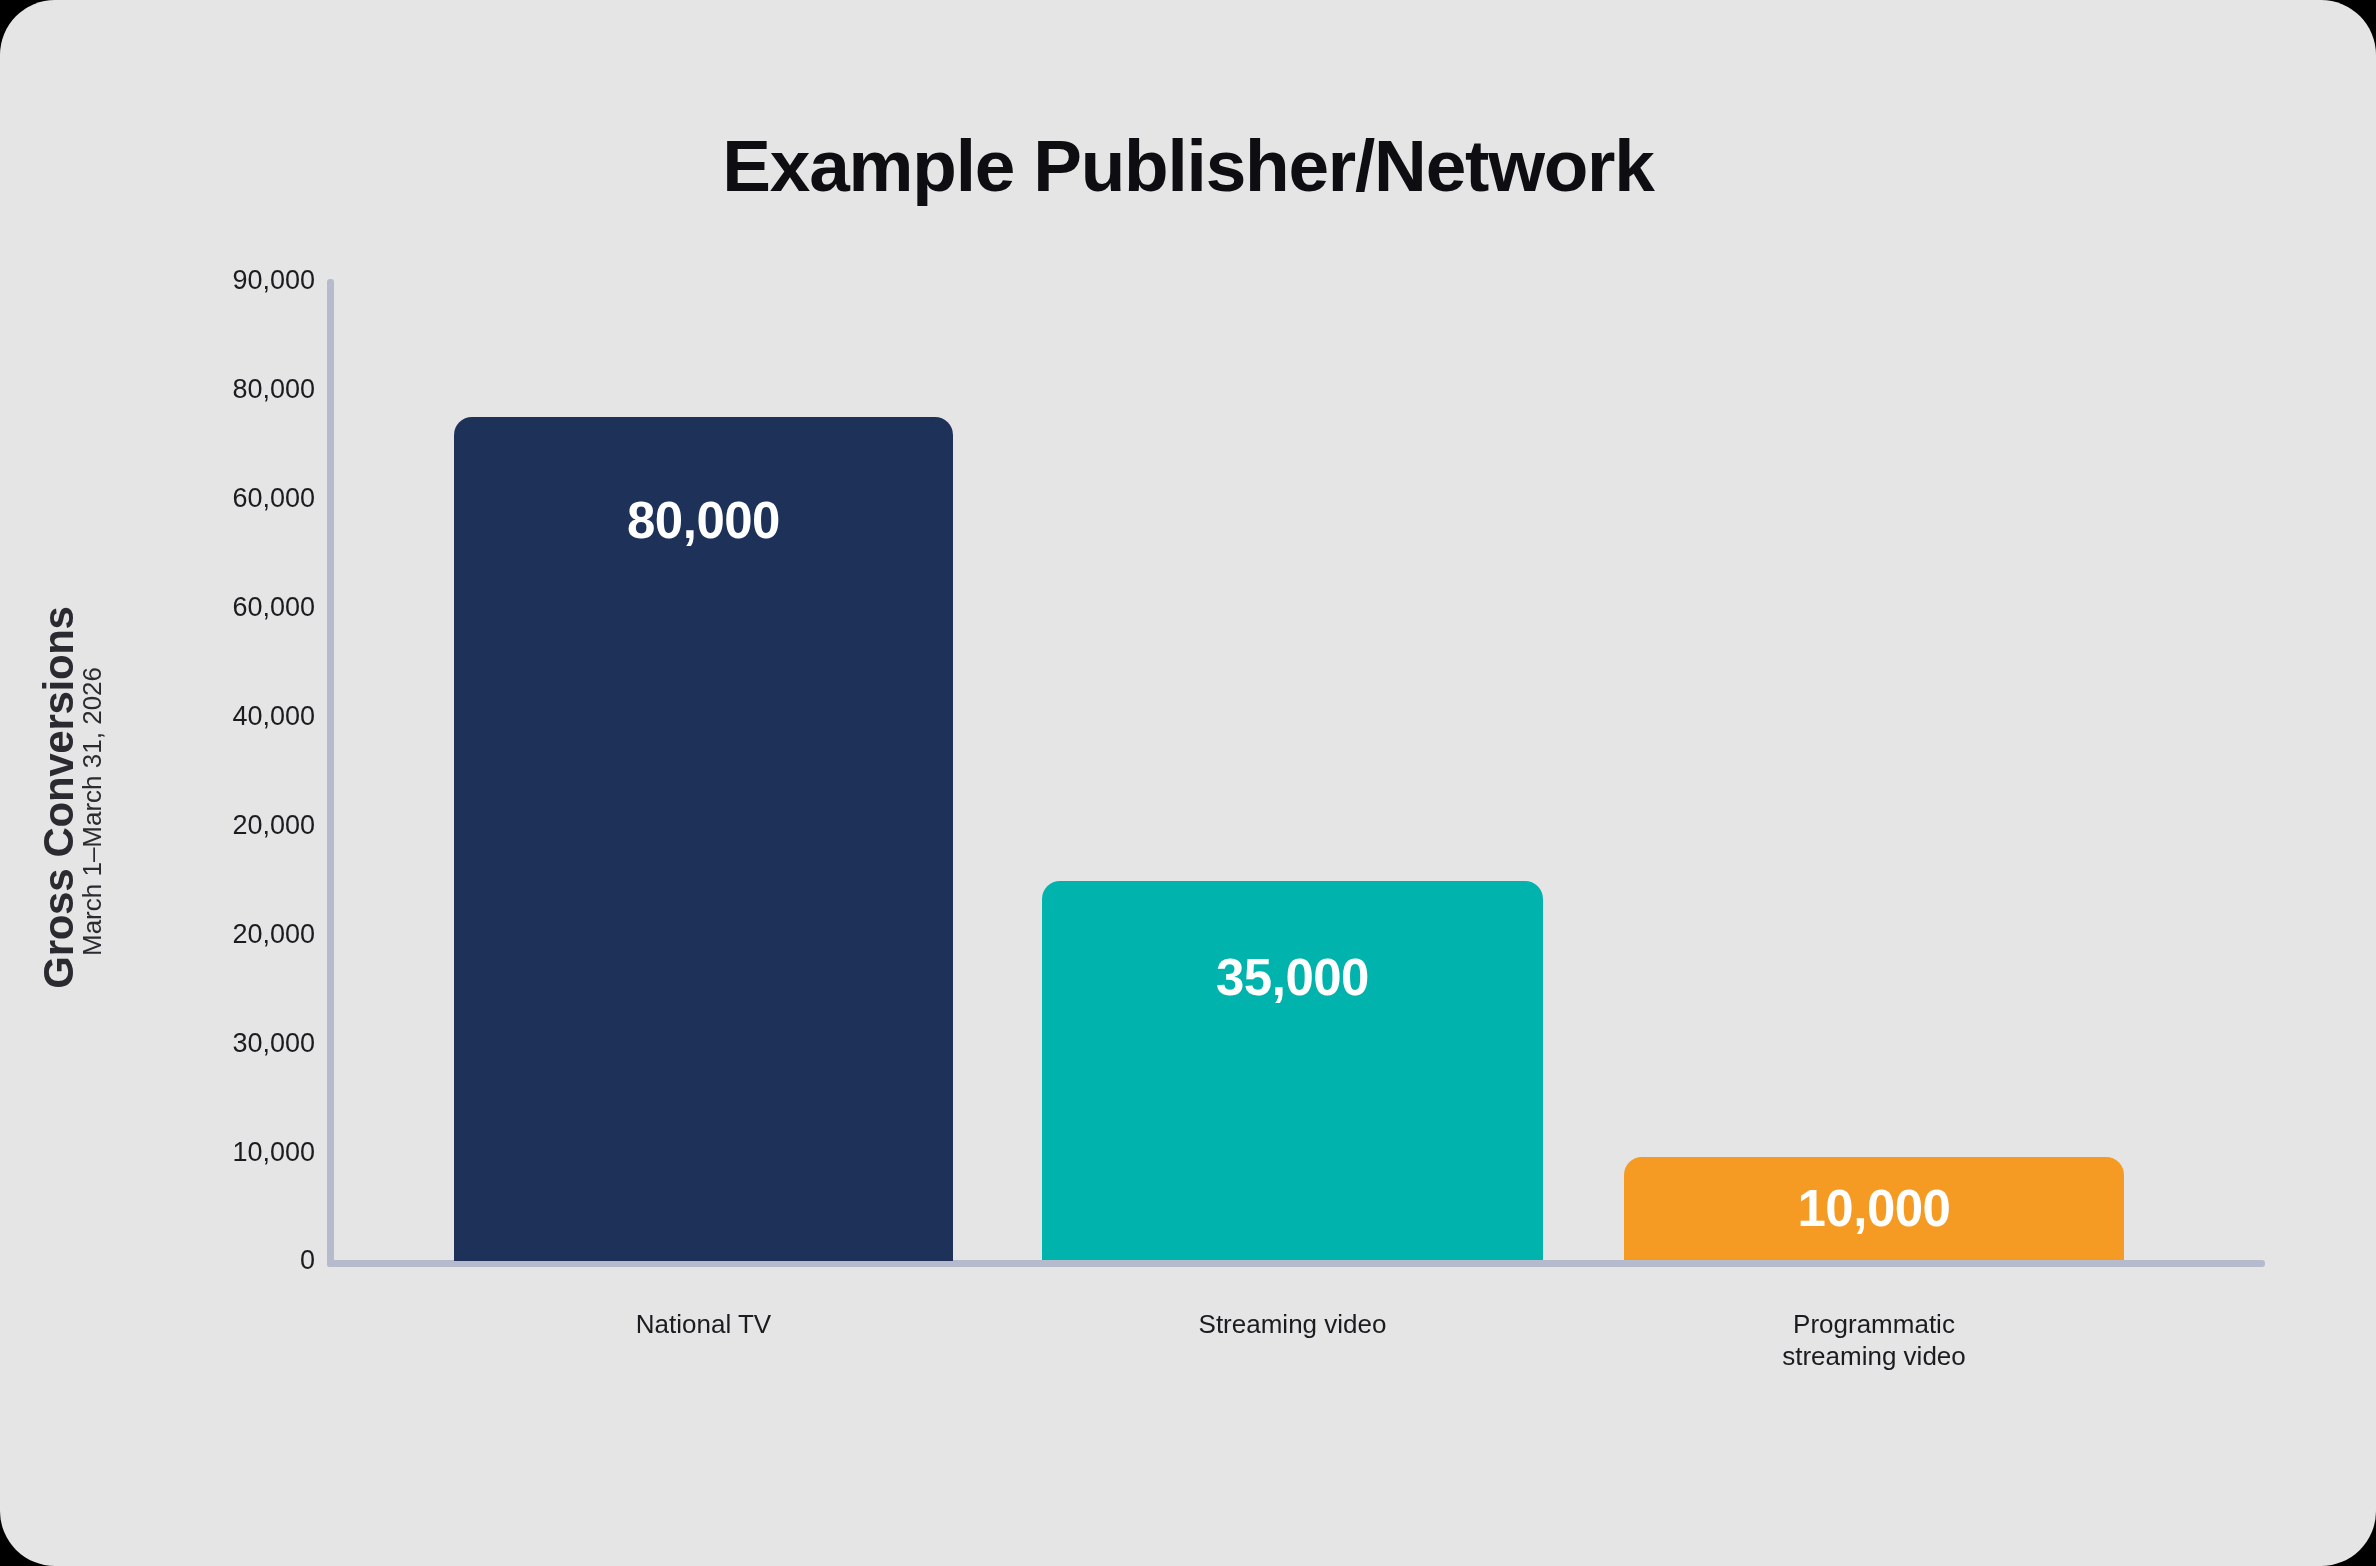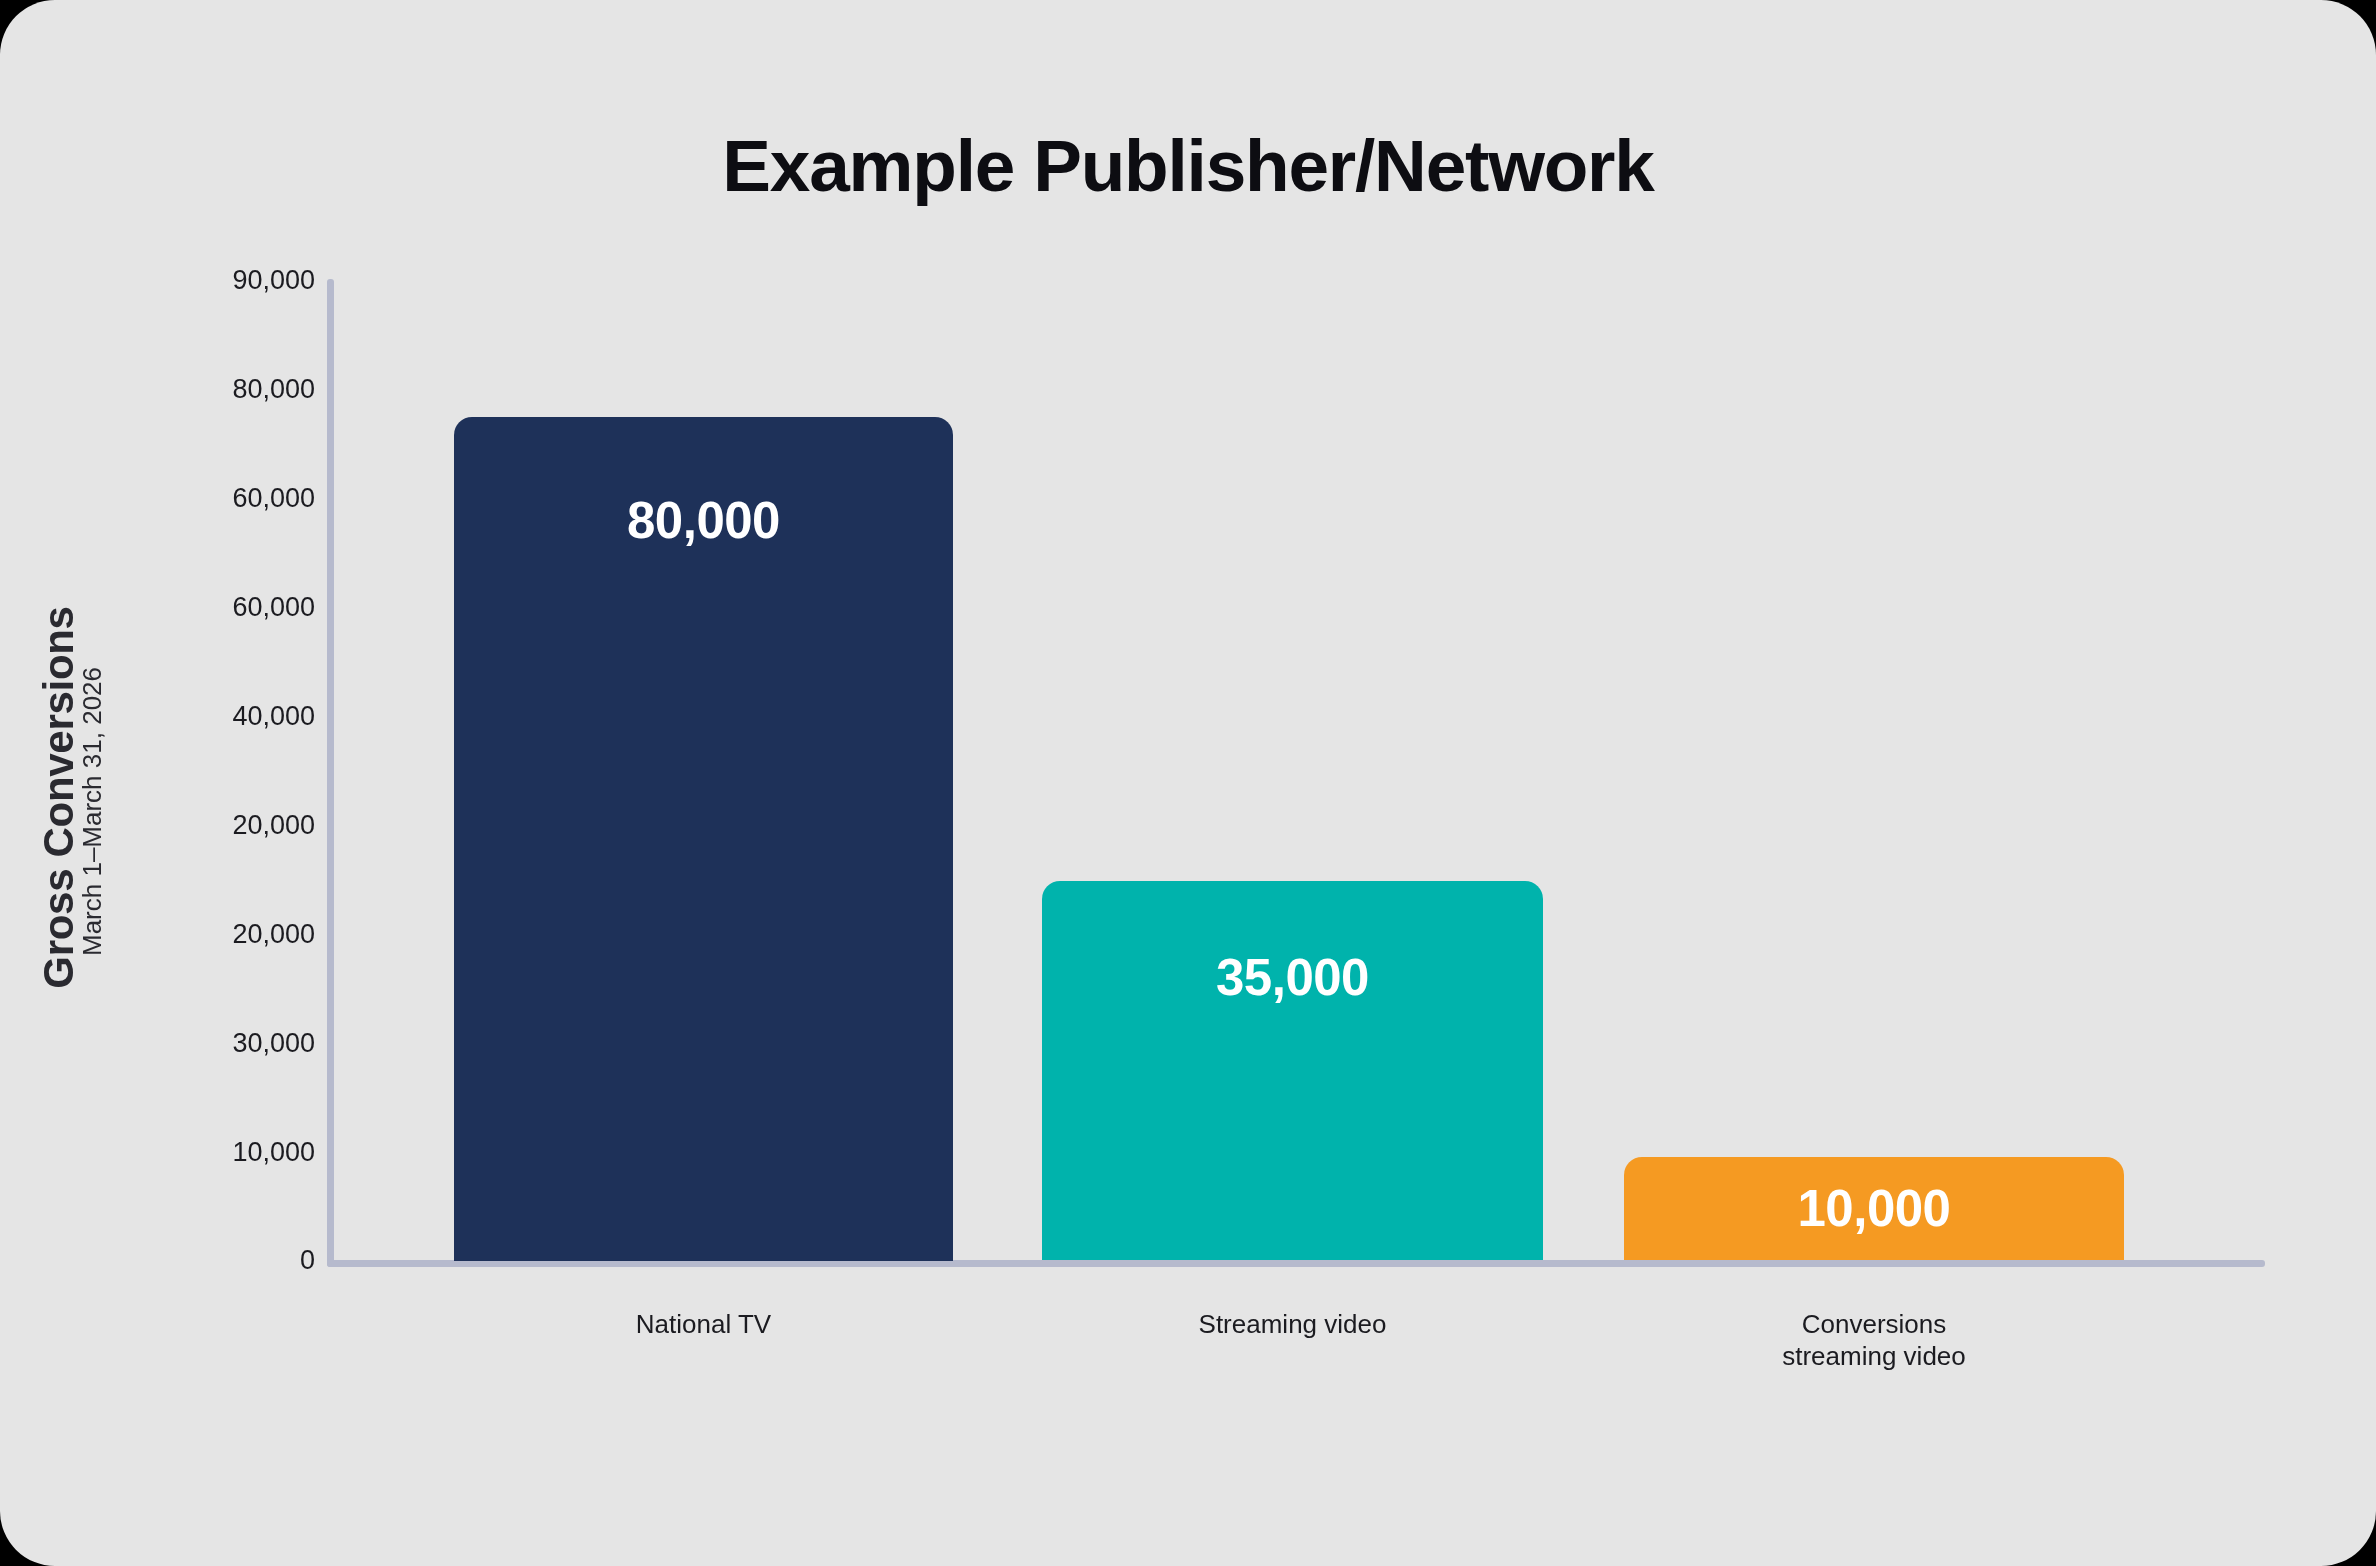--- a/index.html
+++ b/index.html
@@ -192,19 +192,19 @@
 
     <div class="bar" style="left:1624px; top:1157px; width:500px; height:103px; background:#f59a22;">
       <div class="bar-value" style="top:22px;">10,000</div>
     </div>
 
     <div class="cat-label" style="left:454px; top:1309px; width:499px;">National TV</div>
 
     <div class="cat-label" style="left:1042px; top:1309px; width:501px;">Streaming video</div>
 
     <div class="cat-label" style="left:1604px; top:1309px; width:540px;">
-      <div>Conversions</div>
+      <div>Programmatic</div>
       <div>streaming video</div>
     </div>
 
   </div>
 </div>
 
 
 </body></html>

